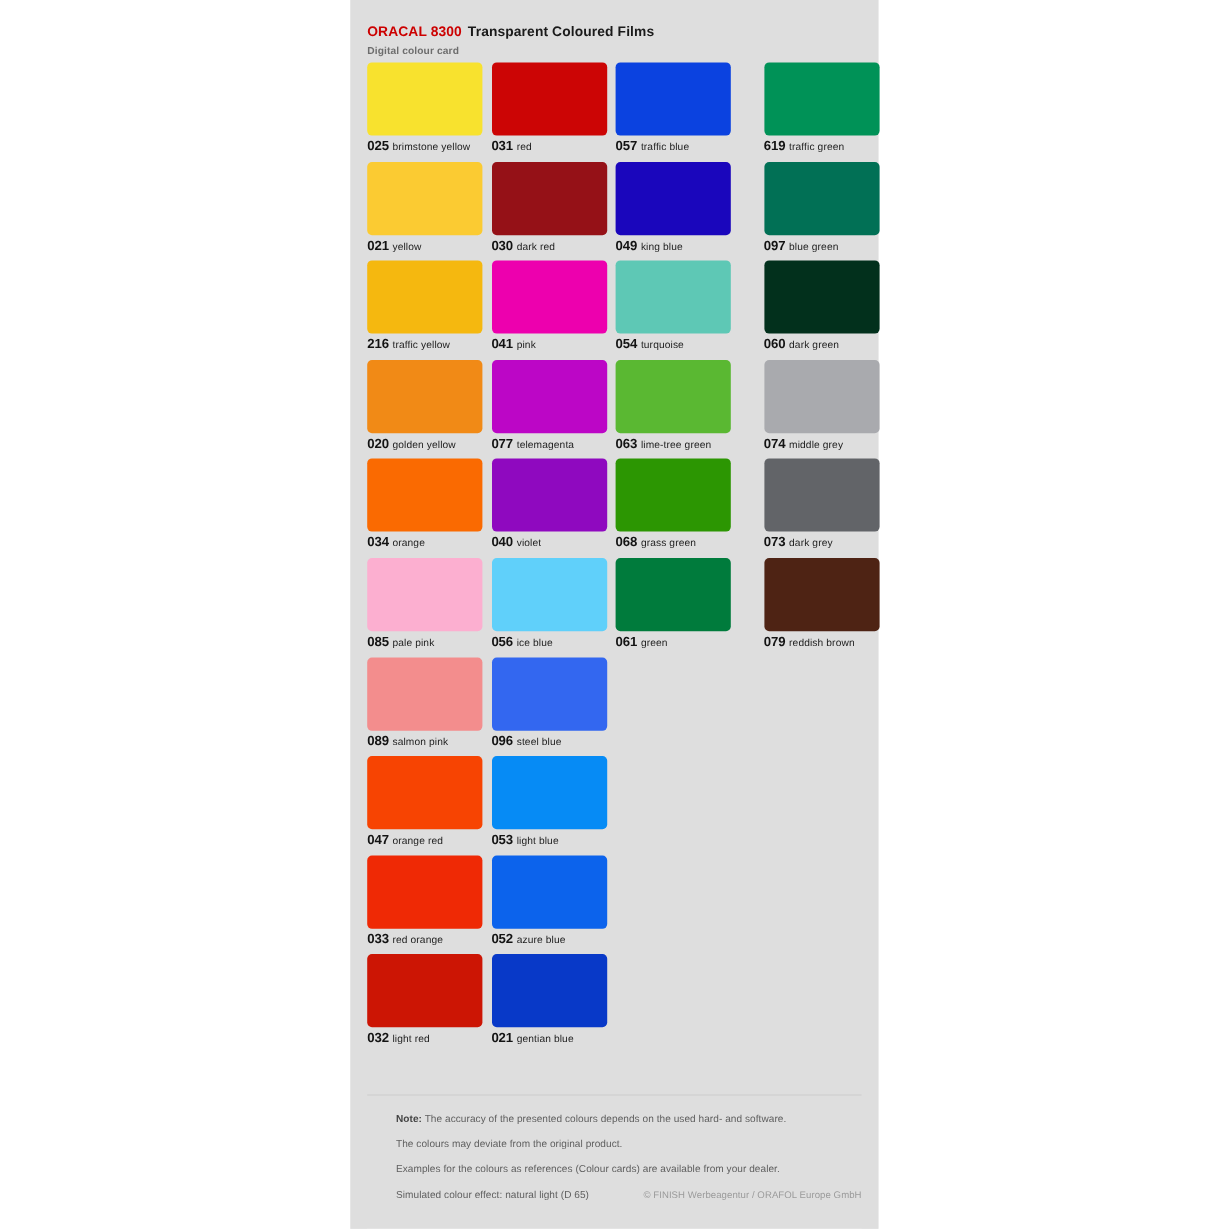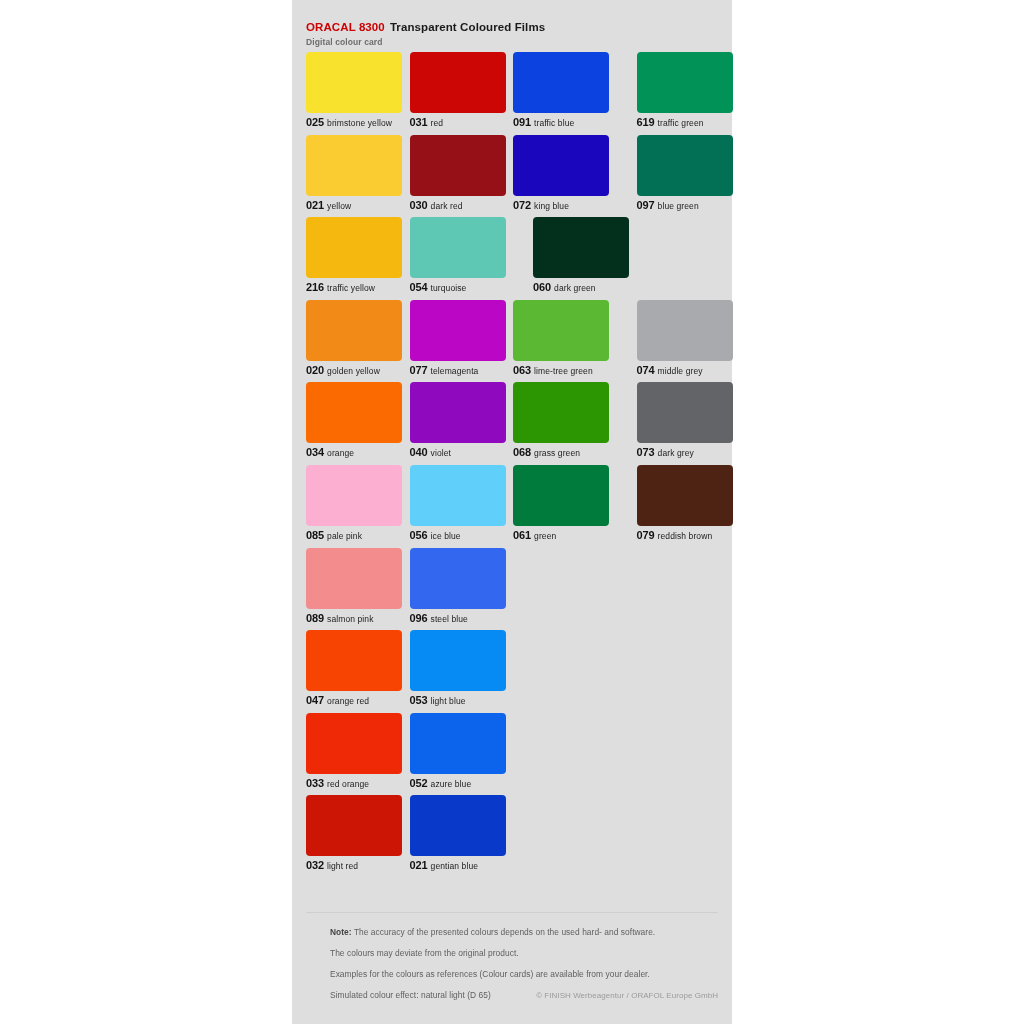--- a/index.html
+++ b/index.html
@@ -163,49 +163,53 @@
           <div class="cell">
             <div class="swatch" title="brimstone yellow" style="background: rgb(248, 226, 46);"></div>
             <div class="caption"><span class="code">025</span><span class="cname">brimstone yellow</span></div>
           </div>
           <div class="cell">
             <div class="swatch" title="red" style="background: rgb(204, 5, 5);"></div>
             <div class="caption"><span class="code">031</span><span class="cname">red</span></div>
           </div>
           <div class="cell">
             <div class="swatch" title="traffic blue" style="background: rgb(11, 66, 224);"></div>
-            <div class="caption"><span class="code">091</span><span class="cname">traffic blue</span></div>
+            <div class="caption"><span class="code">057</span><span class="cname">traffic blue</span></div>
           </div>
           <div class="cell">
             <div class="swatch" title="traffic green" style="background: rgb(0, 146, 87);"></div>
             <div class="caption"><span class="code">619</span><span class="cname">traffic green</span></div>
           </div>
         </div>
         <div class="row">
           <div class="cell">
             <div class="swatch" title="yellow" style="background: rgb(251, 203, 50);"></div>
             <div class="caption"><span class="code">021</span><span class="cname">yellow</span></div>
           </div>
           <div class="cell">
             <div class="swatch" title="dark red" style="background: rgb(149, 17, 23);"></div>
             <div class="caption"><span class="code">030</span><span class="cname">dark red</span></div>
           </div>
           <div class="cell">
             <div class="swatch" title="king blue" style="background: rgb(26, 6, 188);"></div>
-            <div class="caption"><span class="code">072</span><span class="cname">king blue</span></div>
+            <div class="caption"><span class="code">049</span><span class="cname">king blue</span></div>
           </div>
           <div class="cell">
             <div class="swatch" title="blue green" style="background: rgb(1, 112, 85);"></div>
             <div class="caption"><span class="code">097</span><span class="cname">blue green</span></div>
           </div>
         </div>
         <div class="row">
           <div class="cell">
             <div class="swatch" title="traffic yellow" style="background: rgb(245, 184, 15);"></div>
             <div class="caption"><span class="code">216</span><span class="cname">traffic yellow</span></div>
+          </div>
+          <div class="cell">
+            <div class="swatch" title="pink" style="background: rgb(237, 0, 174);"></div>
+            <div class="caption"><span class="code">041</span><span class="cname">pink</span></div>
           </div>
           <div class="cell">
             <div class="swatch" title="turquoise" style="background: rgb(94, 200, 181);"></div>
             <div class="caption"><span class="code">054</span><span class="cname">turquoise</span></div>
           </div>
           <div class="cell">
             <div class="swatch" title="dark green" style="background: rgb(2, 48, 28);"></div>
             <div class="caption"><span class="code">060</span><span class="cname">dark green</span></div>
           </div>
         </div>

